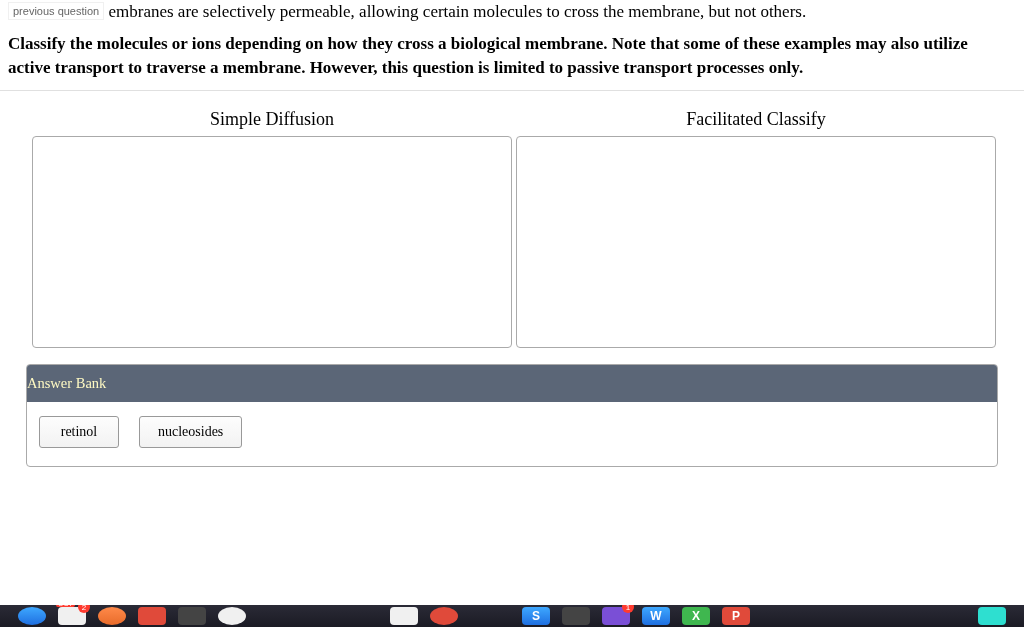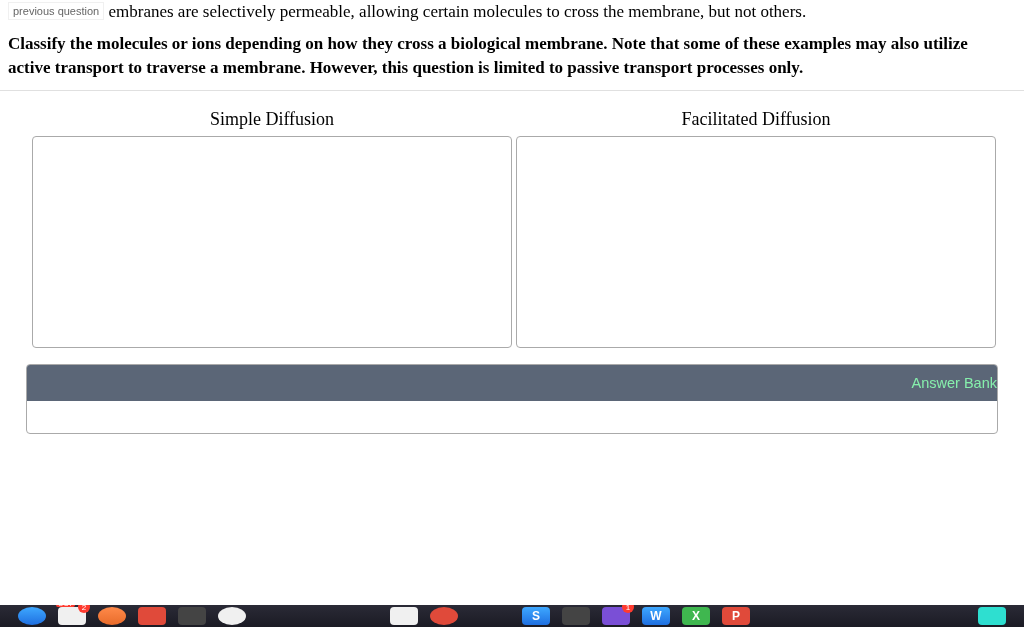--- a/index.html
+++ b/index.html
@@ -60,25 +60,25 @@
     background: #fff;
   }
   .bank-wrap {
     margin: 0 26px 0 26px;
     border: 1px solid #aaa;
     border-radius: 4px;
     overflow: hidden;
   }
   .bank-header {
     background: #5b6677;
-    color: #86efac;
-    text-align: right;
+    color: #fef9c3;
+    text-align: left;
     font-size: 14.5px;
     padding: 10px 0;
-    font-family: Liberation Sans, sans-serif;
+    font-family: Liberation Serif, serif;
   }
   .bank-body {
     padding: 14px 12px 18px 12px;
     display: flex;
     gap: 20px;
   }
   .tile {
     border: 1px solid #999;
     border-radius: 3px;
     background: linear-gradient(#fdfdfd, #f2f2f2);
@@ -153,28 +153,30 @@
 </div>
 
 <div class="divider"></div>
 
 <div class="classify-area">
   <div class="col">
     <div class="col-label">Simple Diffusion</div>
     <div class="dropzone"></div>
   </div>
   <div class="col">
-    <div class="col-label">Facilitated Diffusion</div>
+    <div class="col-label">Facilitated Classify</div>
     <div class="dropzone"></div>
   </div>
 </div>
 
 <div class="bank-wrap">
   <div class="bank-header">Answer Bank</div>
   <div class="bank-body">
+    <div class="tile">retinol</div>
+    <div class="tile">nucleosides</div>
   </div>
 </div>
 
 <div class="dock">
   <div class="dock-icon di-blue" style="border-radius:50%;"></div>
   <div class="dock-icon di-white">
     <div class="badge">2</div>
     <div class="oct">OCT</div>
   </div>
   <div class="dock-icon di-orange"></div>

